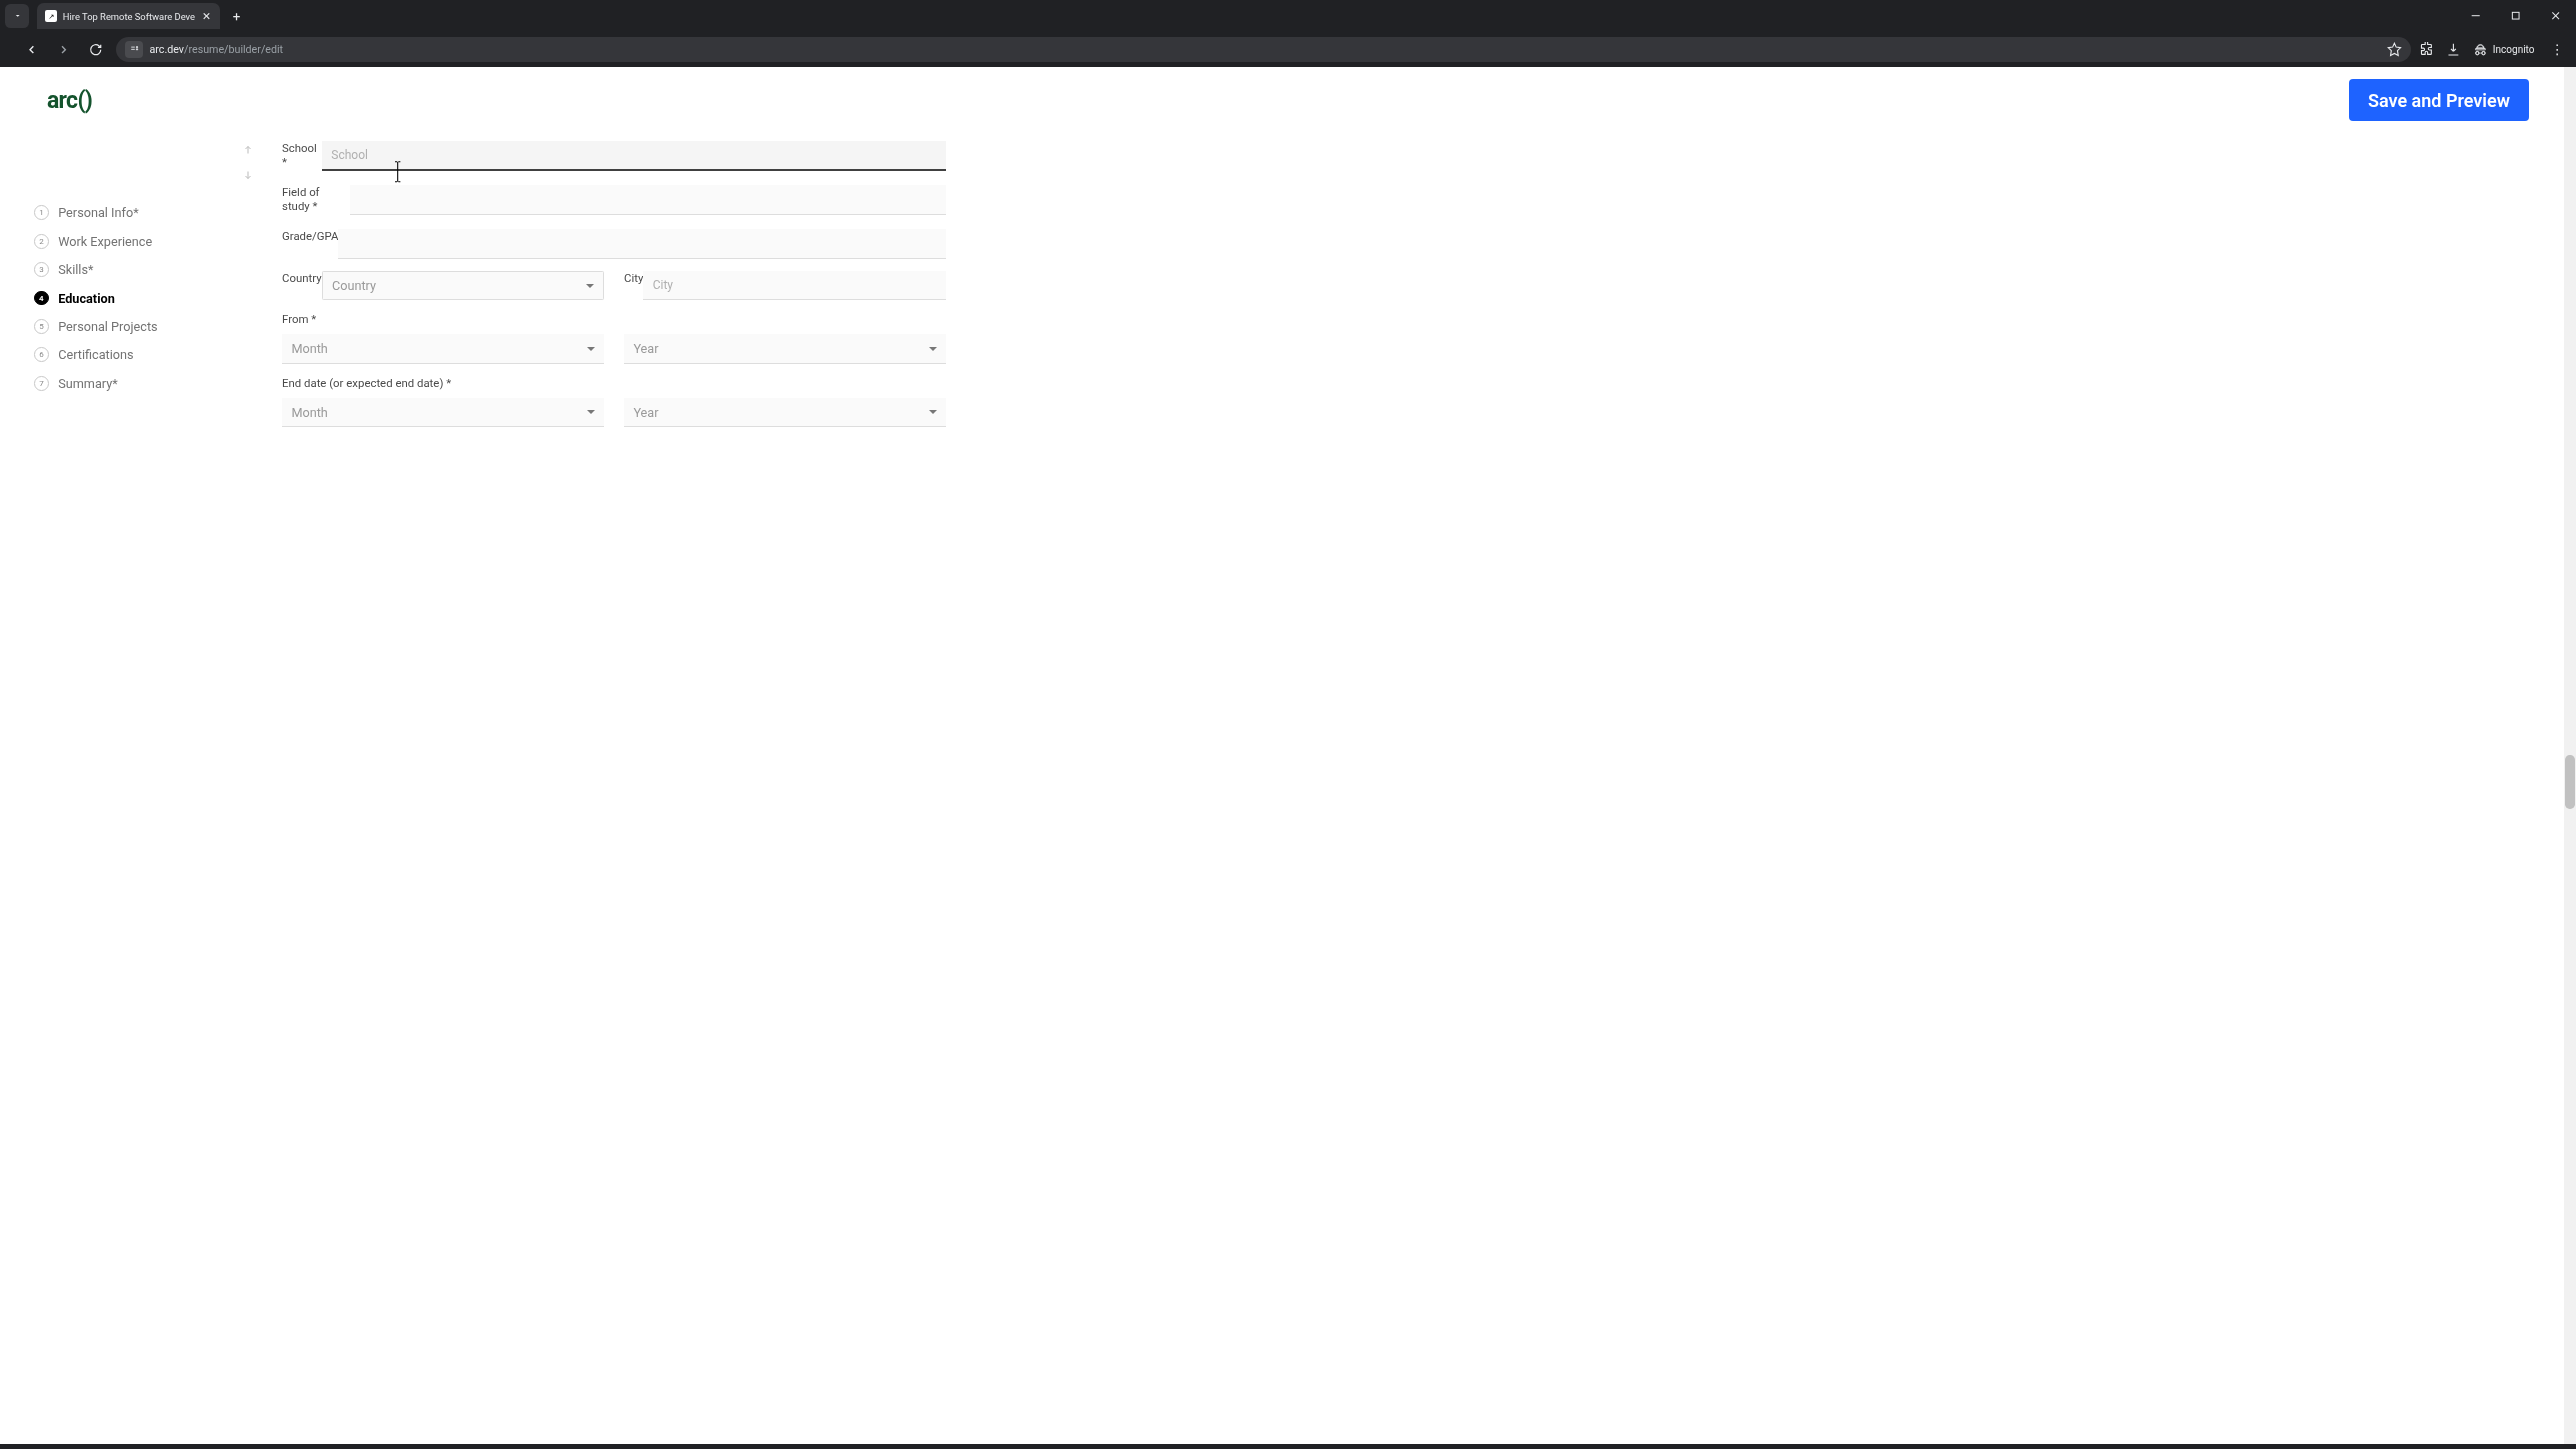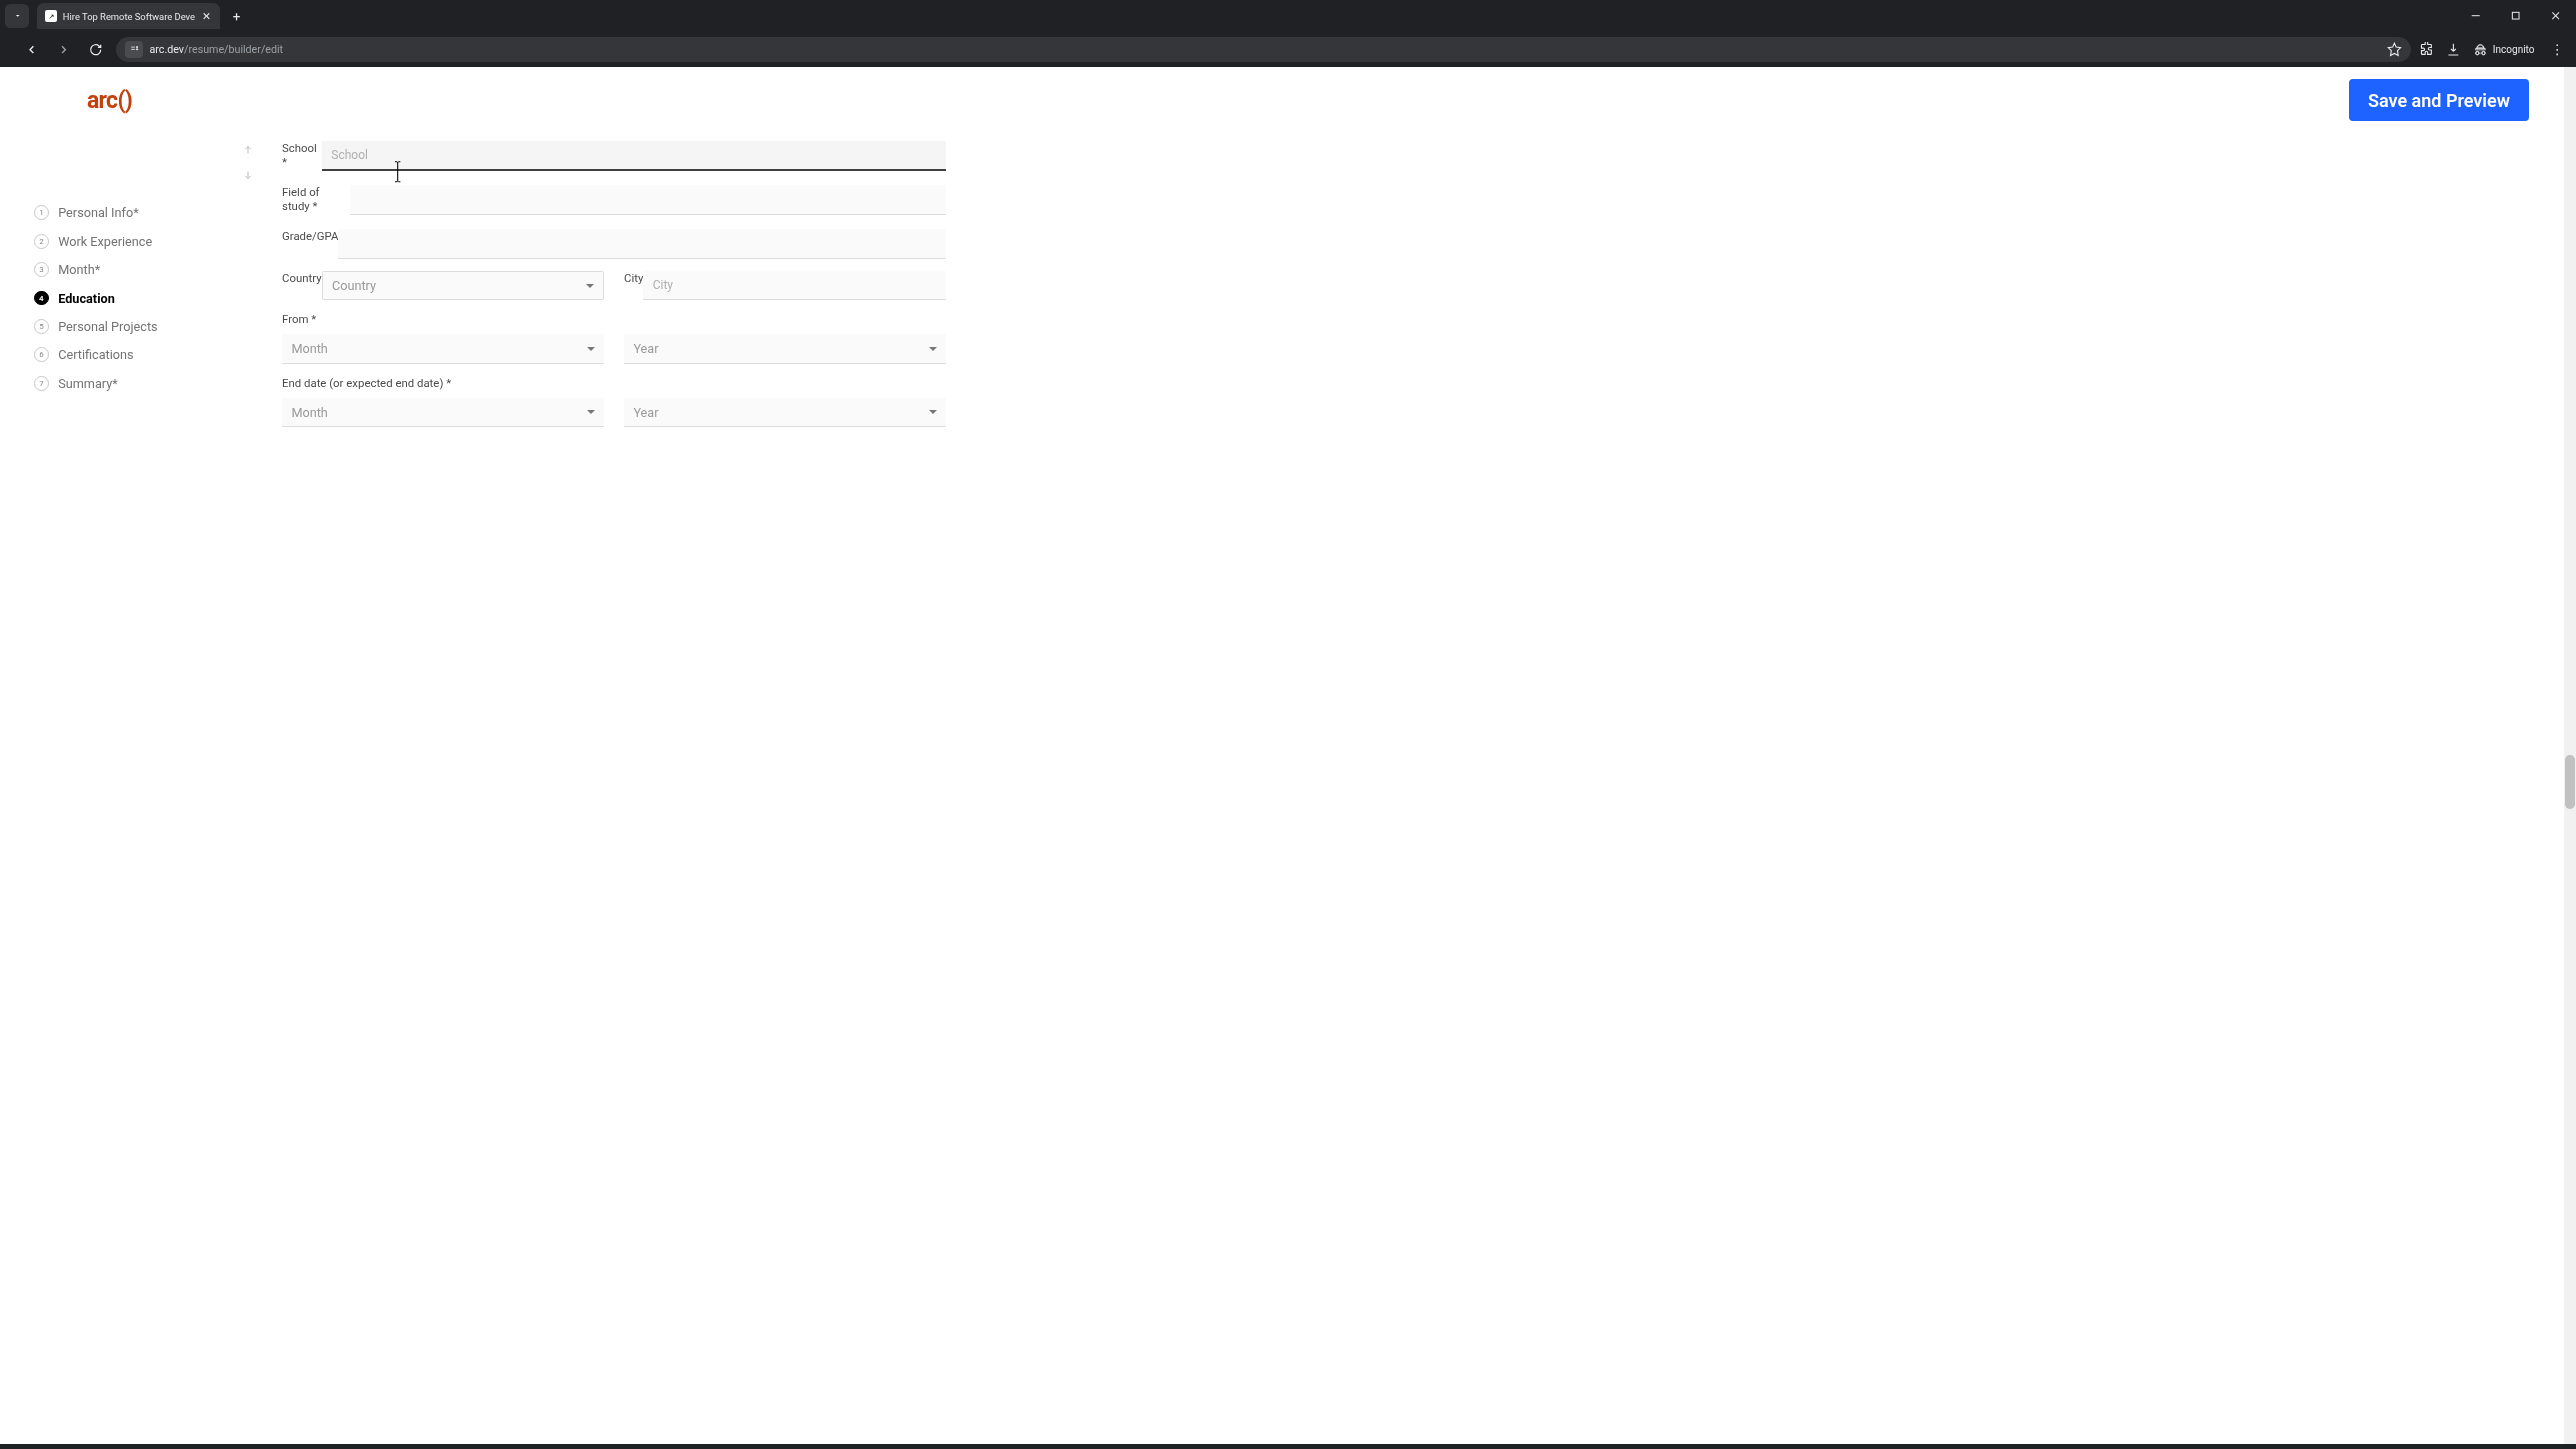--- a/index.html
+++ b/index.html
@@ -31,21 +31,21 @@
 .incognito { display: flex; align-items: center; gap: 5.4px; cursor: pointer; }
 .incognito span { font-size: 10px; }
 .menu-dots { width: 21.5px; display: flex; align-items: center; justify-content: center; cursor: pointer; color: #e8eaed; font-size: 13.4px; }
 
 
 .viewport { position: absolute; top: 67px; left: 0; right: 0; bottom: 5.4px; background: #fff; border-top-left-radius: 0; overflow: hidden; }
 .scroll-track { position: absolute; right: 0; top: 0; bottom: 0; width: 12px; background: #f1f1f1; }
 .scroll-thumb { position: absolute; right: 1.3px; width: 9.4px; height: 54px; background: #c1c1c1; border-radius: 4.7px; top: 50%; cursor: pointer; }
 
 .page-header { display: flex; align-items: center; justify-content: space-between; padding: 12px 47px 0 47px; }
-.logo { font-size: 23px; font-weight: 700; color: #c2410c; letter-spacing: -0.7px; margin-left: 40px; }
+.logo { font-size: 23px; font-weight: 700; color: #14532d; letter-spacing: -0.7px; }
 .save-btn { background: #1e63ff; color: #fff; border: none; padding: 10.7px 19px; font-size: 18px; font-weight: 600; border-radius: 4px; cursor: pointer; }
 
 .main-layout { display: flex; padding: 20px 47px 0 34px; gap: 20px; }
 .sidebar-col { width: 188px; padding-top: 64px; }
 .step-nav { display: flex; flex-direction: column; gap: 13.4px; }
 .step-item { display: flex; align-items: center; gap: 9.4px; cursor: pointer; }
 .step-num { width: 14.8px; height: 14.8px; border-radius: 50%; border: 0.7px solid #c8c8c8; display: flex; align-items: center; justify-content: center; font-size: 8px; color: #888; background: #fff; }
 .step-item.active .step-num { background: #000; border-color: #000; color: #fff; font-weight: 600; }
 .step-label { font-size: 12.7px; color: #737373; }
 .step-item.active .step-label { color: #000; font-weight: 700; }
@@ -180,21 +180,21 @@
           <div class="step-item">
             <div class="step-num">1</div>
             <div class="step-label">Personal Info*</div>
           </div>
           <div class="step-item">
             <div class="step-num">2</div>
             <div class="step-label">Work Experience</div>
           </div>
           <div class="step-item">
             <div class="step-num">3</div>
-            <div class="step-label">Month*</div>
+            <div class="step-label">Skills*</div>
           </div>
           <div class="step-item active">
             <div class="step-num">4</div>
             <div class="step-label">Education</div>
           </div>
           <div class="step-item">
             <div class="step-num">5</div>
             <div class="step-label">Personal Projects</div>
           </div>
           <div class="step-item">

